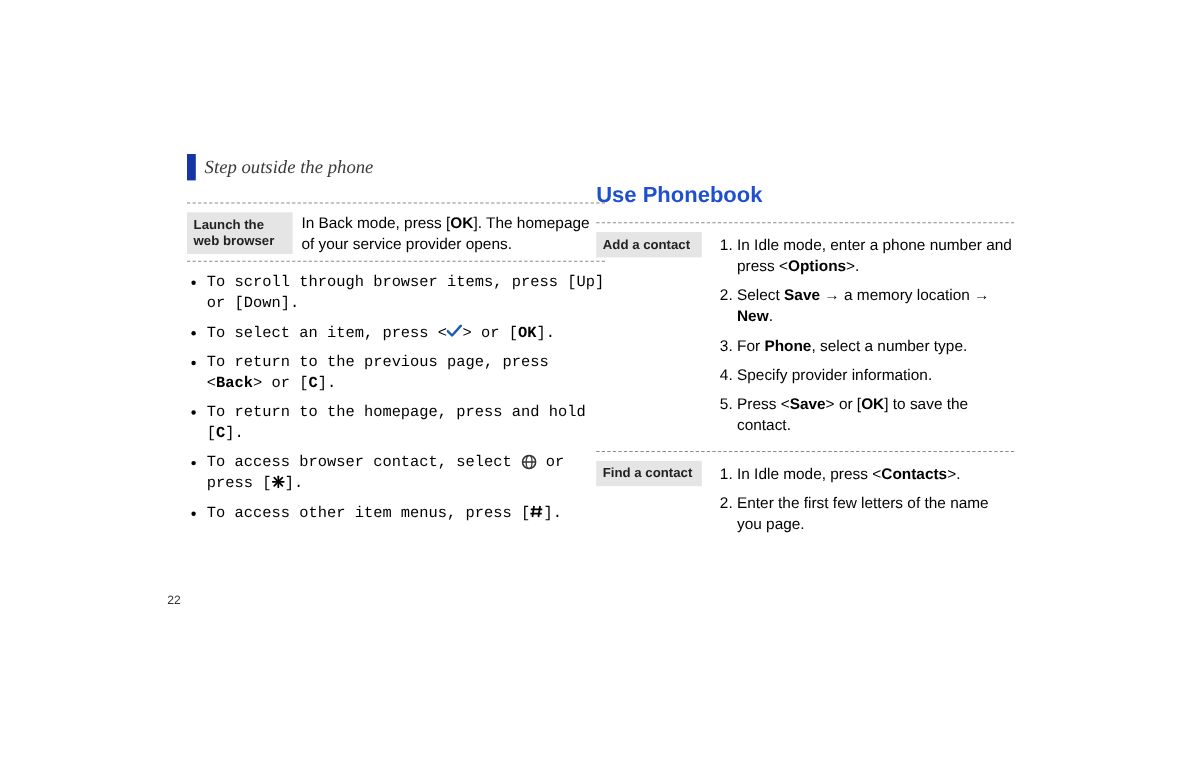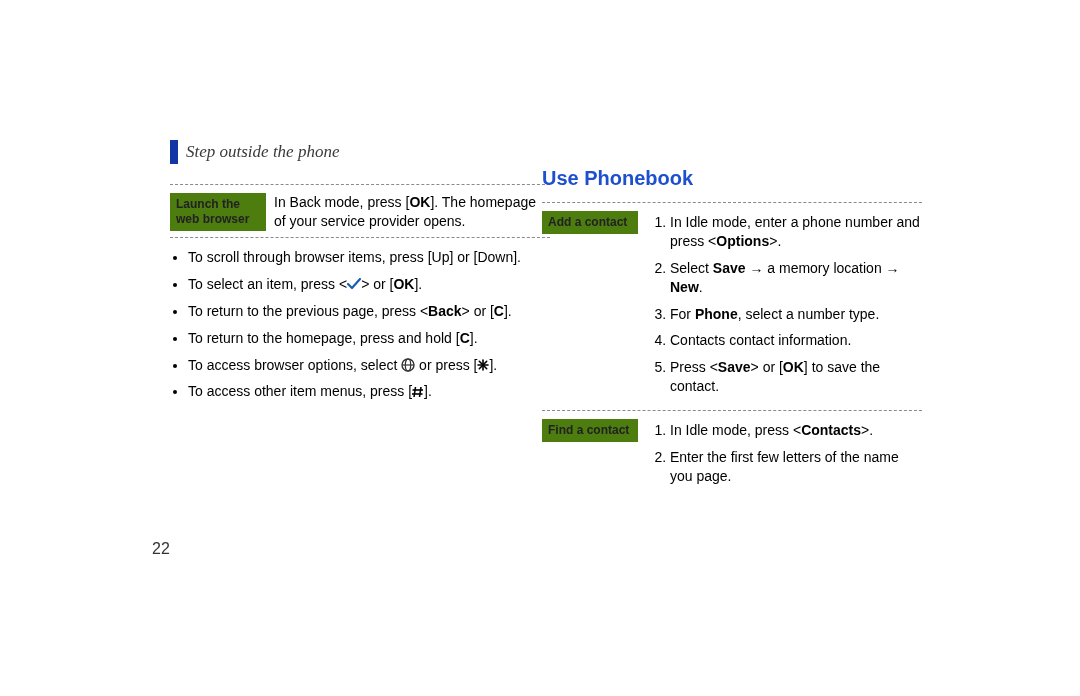--- a/index.html
+++ b/index.html
@@ -55,36 +55,37 @@
     font-size: 20px;
     margin: 0 0 10px 0;
   }
   .row {
     display: flex;
     align-items: flex-start;
     gap: 8px;
   }
   .tag {
     display: inline-block;
-    background: #4d7c0f;
+    background: #e5e5e5;
     font-weight: 700;
     font-size: 12px;
     padding: 4px 6px;
     width: 96px;
     box-sizing: border-box;
     color: #222;
     line-height: 1.25;
   }
   .body {
     flex: 1;
     font-size: 14px;
   }
   ul.bullets {
     margin: 2px 0 12px 0;
     padding-left: 18px;
+    font-family: Liberation Mono, monospace;
   }
   ul.bullets li {
     margin-bottom: 8px;
   }
   ol.steps {
     margin: 2px;
     padding-left: 22px;
   }
   ol.steps li {
     margin-bottom: 8px;
@@ -94,21 +95,21 @@
   .inline-icon {
     display: inline-flex;
     vertical-align: middle;
     position: relative;
     top: -1px;
   }
   .page-number {
     position: absolute;
     left: 152px;
     top: 540px;
-    font-size: 16px;
+    font-size: 11px;
     color: #333;
   }
 </style>
 </head>
 <body>
 
 <div class="page">
 
   <div class="header-row">
     <div class="blue-bar"></div>
@@ -137,21 +138,21 @@
                 </svg>
               </span><span>&gt; or [</span><span class="b">OK</span><span>].</span>
           </li>
           <li>
             <span>To return to the previous page, press &lt;</span><span class="b">Back</span><span>&gt; or [</span><span class="b">C</span><span>].</span>
           </li>
           <li>
             <span>To return to the homepage, press and hold [</span><span class="b">C</span><span>].</span>
           </li>
           <li>
-            <span>To access browser options, select </span><span class="inline-icon">
+            <span>To access browser contact, select </span><span class="inline-icon">
                 <svg width="14" height="14" viewBox="0 0 14 14">
                   <circle cx="7" cy="7" r="6" fill="none" stroke="#333" stroke-width="1.4"></circle>
                   <ellipse cx="7" cy="7" rx="2.7" ry="6" fill="none" stroke="#333" stroke-width="1.2"></ellipse>
                   <line x1="1" y1="7" x2="13" y2="7" stroke="#333" stroke-width="1.2"></line>
                 </svg>
               </span><span> or press [</span><span class="inline-icon">
                 <svg width="12" height="12" viewBox="0 0 12 12">
                   <g stroke="#000" stroke-width="1.6" stroke-linecap="round">
                     <line x1="6" y1="1" x2="6" y2="11"></line>
                     <line x1="1" y1="6" x2="11" y2="6"></line>
@@ -187,21 +188,21 @@
         <ol class="steps">
           <li>
             <span>In Idle mode, enter a phone number and press &lt;</span><span class="b">Options</span><span>&gt;.</span>
           </li>
           <li>
             <span>Select </span><span class="b">Save</span><span> → a memory location → </span><span class="b">New</span><span>.</span>
           </li>
           <li>
             <span>For </span><span class="b">Phone</span><span>, select a number type.</span>
           </li>
-          <li>Contacts contact information.</li>
+          <li>Specify provider information.</li>
           <li>
             <span>Press &lt;</span><span class="b">Save</span><span>&gt; or [</span><span class="b">OK</span><span>] to save the contact.</span>
           </li>
         </ol>
       </div>
     </div>
 
     <hr class="dashline">
 
     <div class="row">

